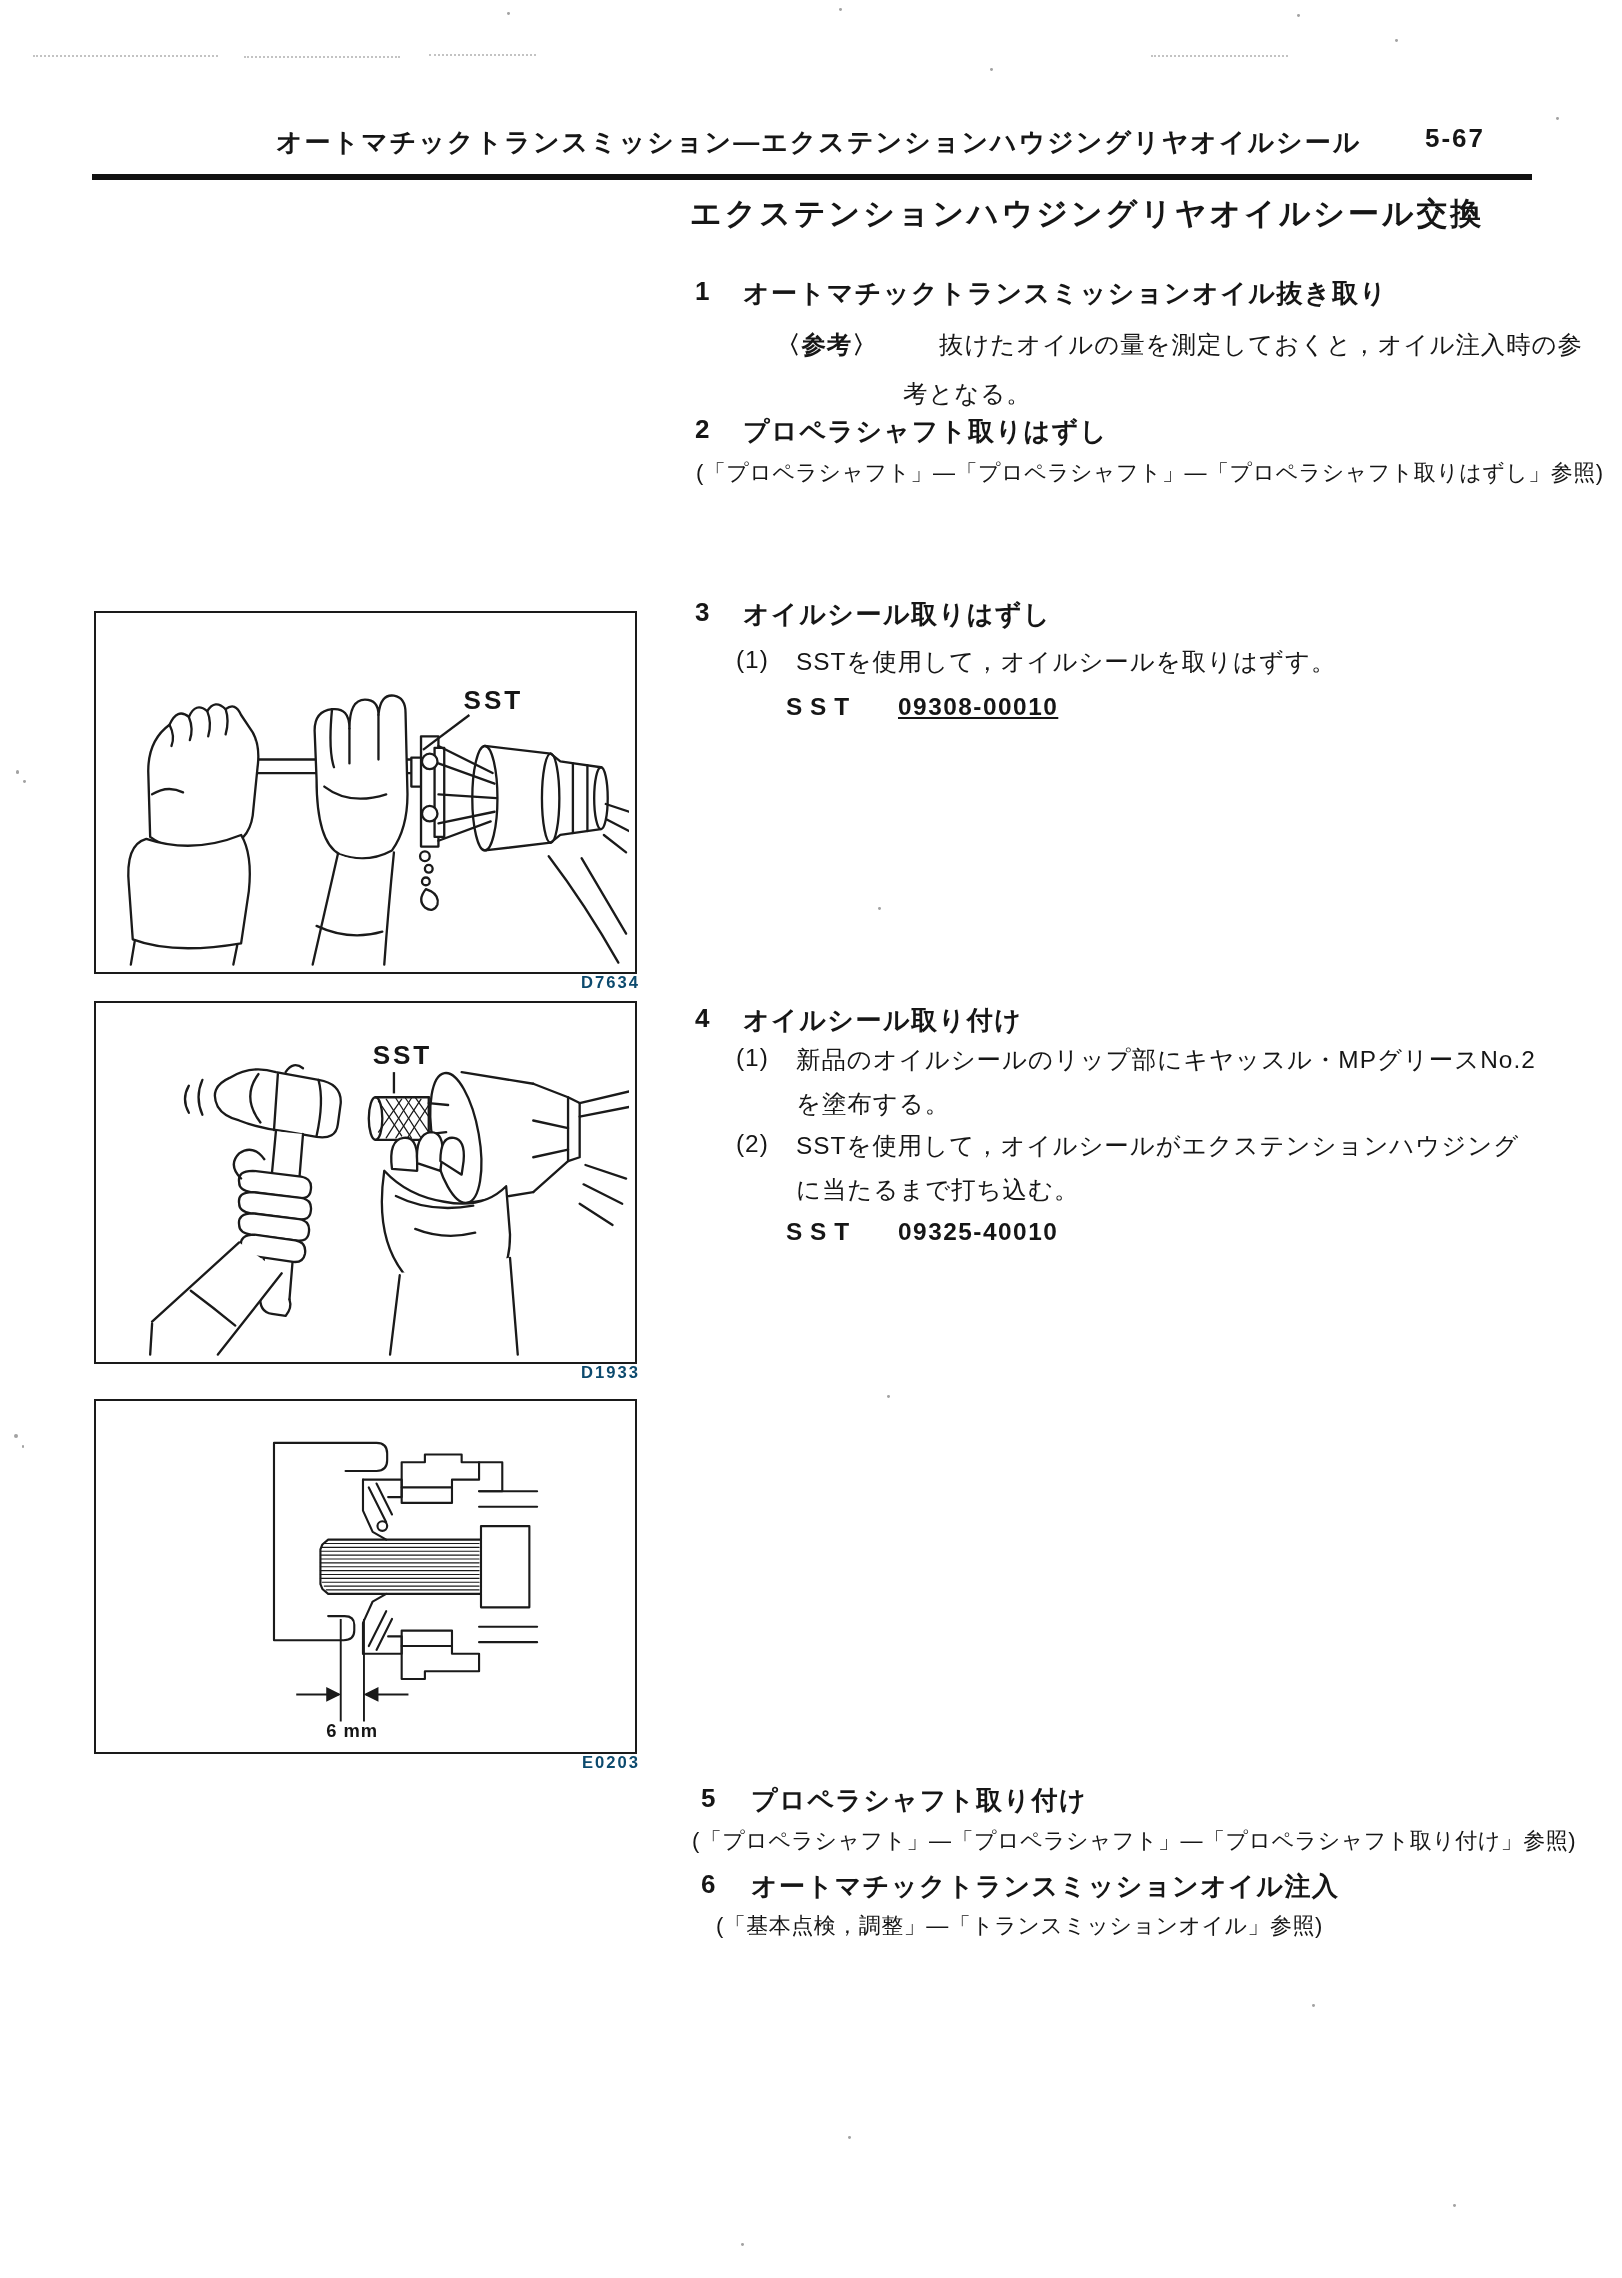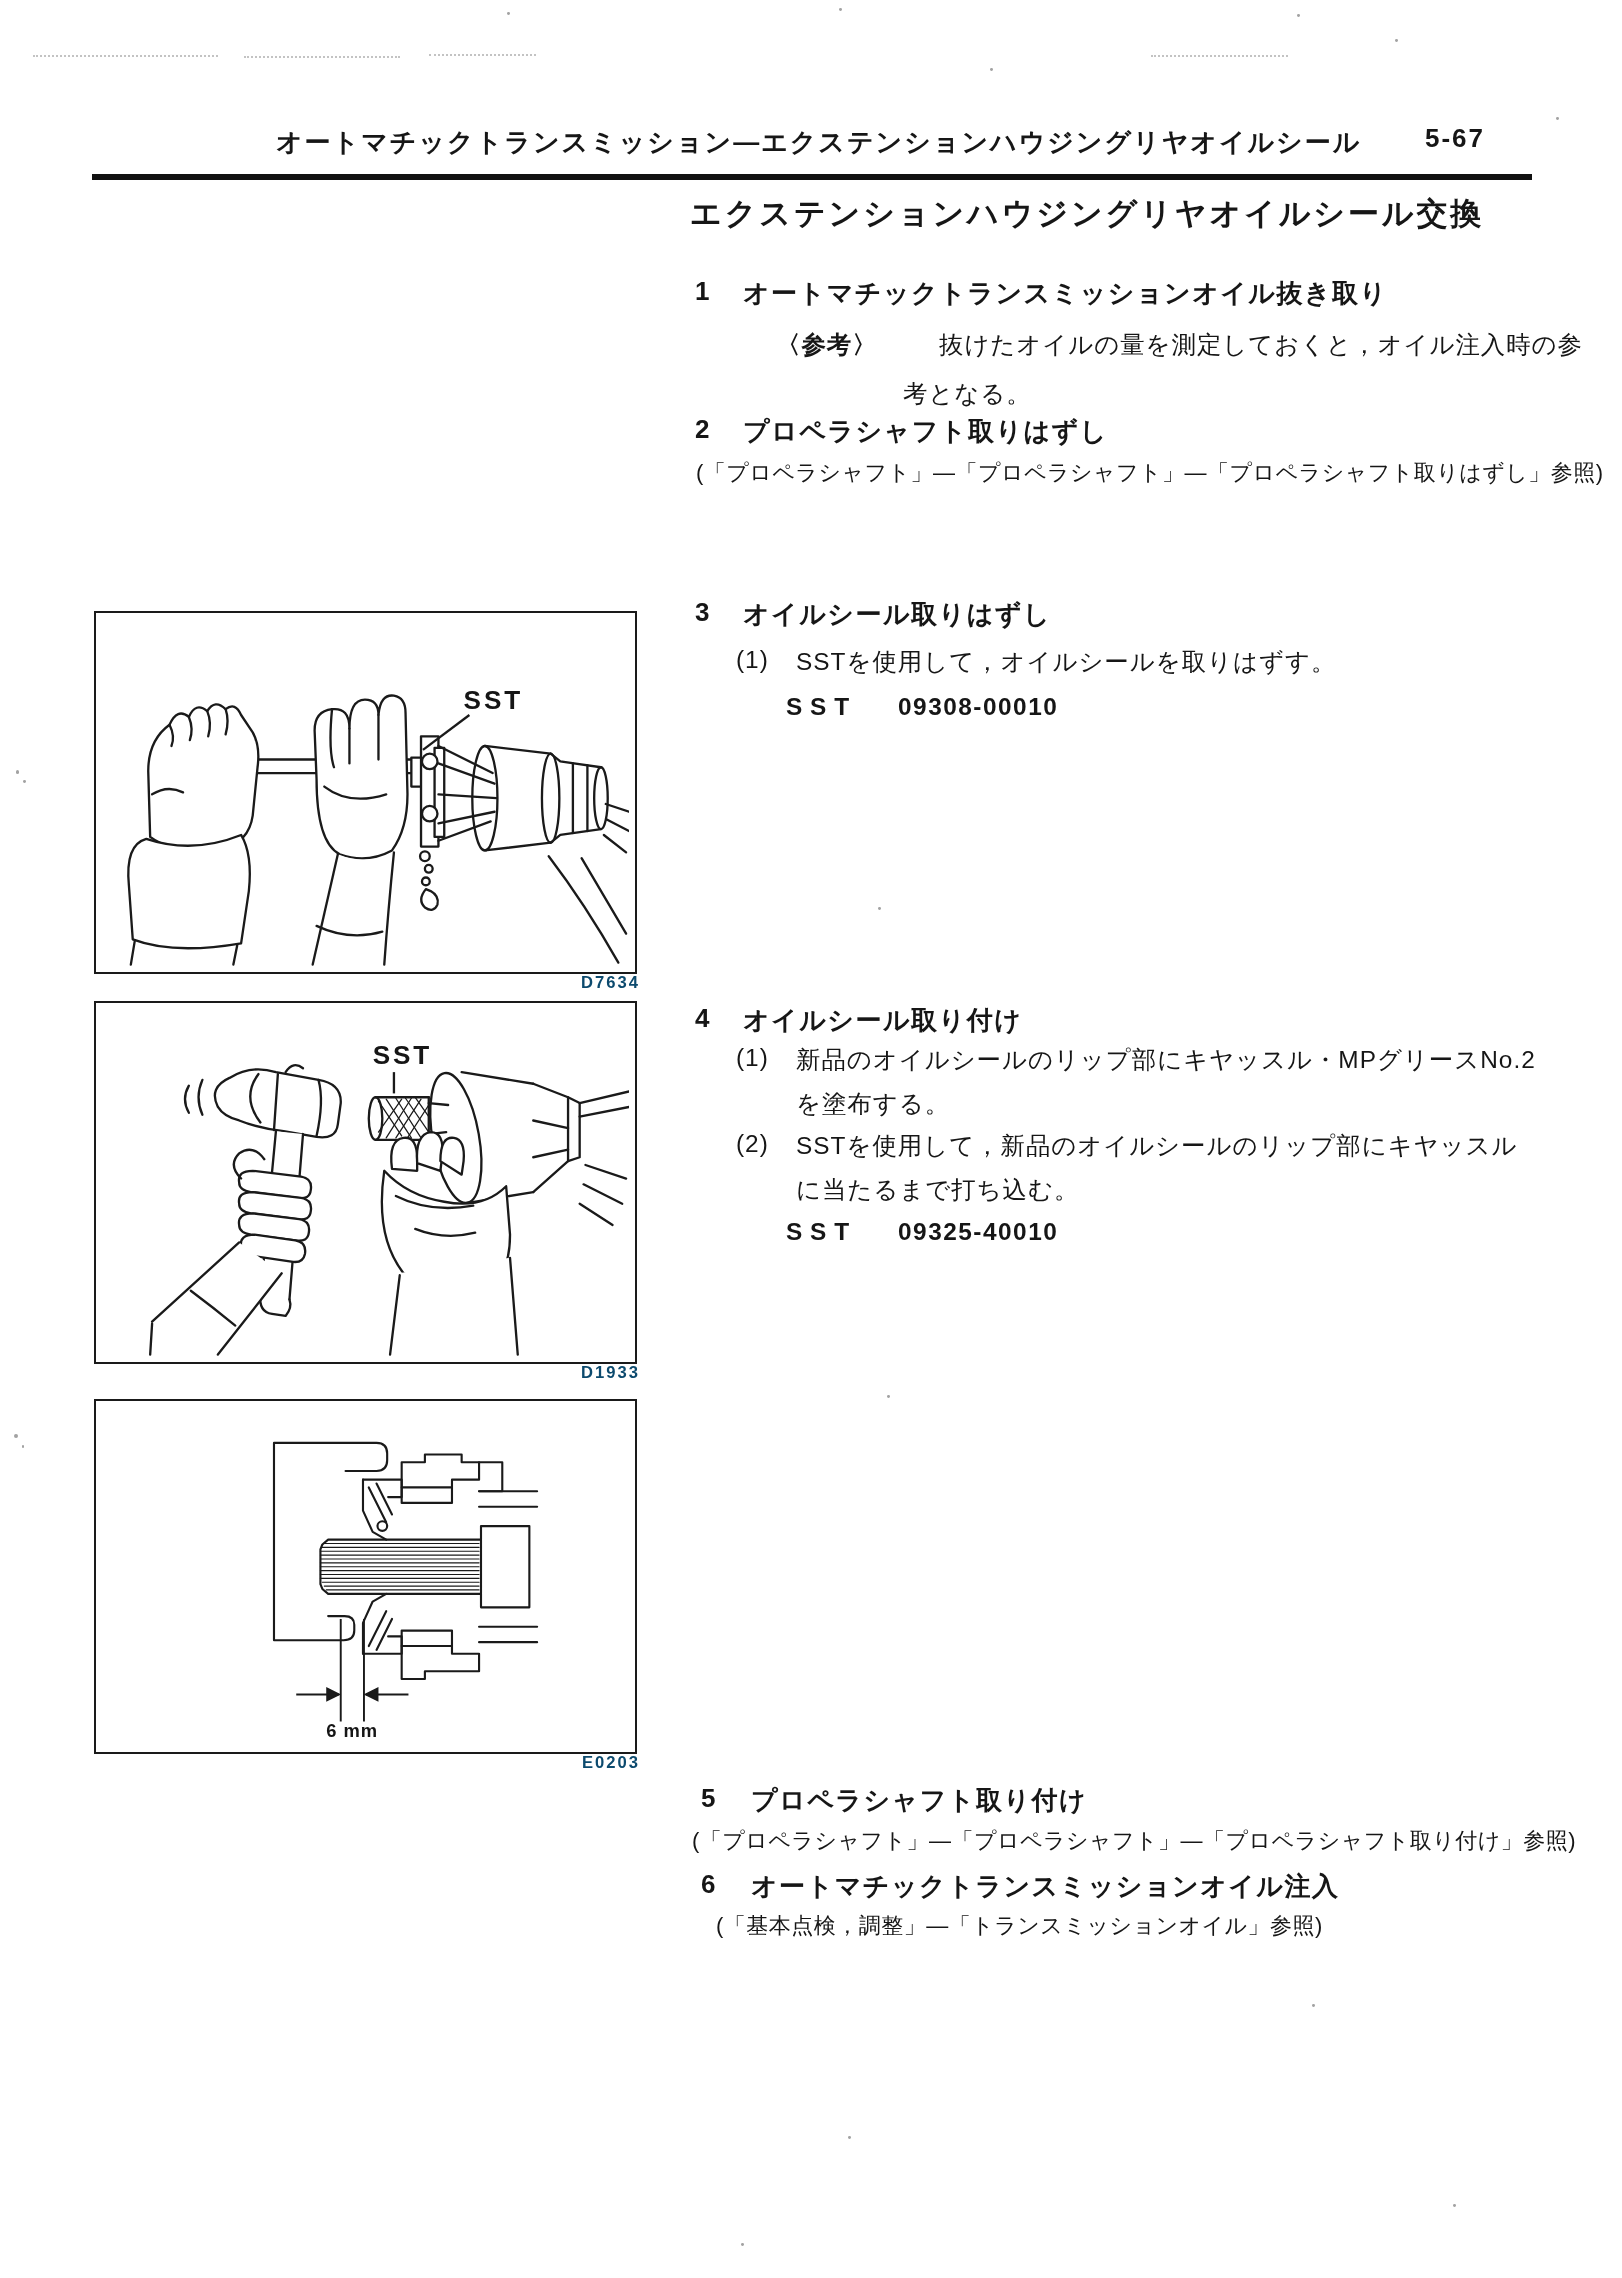--- a/index.html
+++ b/index.html
@@ -42,29 +42,29 @@
 
 <div class="abs h28b" style="left:695px;top:414px;">2</div>
 <div class="abs h28b" style="left:743px;top:414px;">プロペラシャフト取りはずし</div>
 <div class="abs h20" style="left:696px;top:458px;">(「プロペラシャフト」―「プロペラシャフト」―「プロペラシャフト取りはずし」参照)</div>
 
 <div class="abs h28b" style="left:695px;top:597px;">3</div>
 <div class="abs h28b" style="left:743px;top:597px;">オイルシール取りはずし</div>
 <div class="abs h26" style="left:736px;top:646px;">(1)</div>
 <div class="abs h26" style="left:796px;top:646px;">SSTを使用して，オイルシールを取りはずす。</div>
 <div class="abs sstl" style="left:786px;top:693px;">SST</div>
-<div class="abs sstv" style="left:898px;top:693px;">09308-00010</div>
+<div class="abs sstv" style="left:898px;top:693px;text-decoration:underline;">09308-00010</div>
 
 <div class="abs h28b" style="left:695px;top:1003px;">4</div>
 <div class="abs h28b" style="left:743px;top:1003px;">オイルシール取り付け</div>
 <div class="abs h26" style="left:736px;top:1044px;">(1)</div>
 <div class="abs h26" style="left:796px;top:1044px;">新品のオイルシールのリップ部にキヤッスル・MPグリースNo.2</div>
 <div class="abs h26" style="left:796px;top:1088px;">を塗布する。</div>
 <div class="abs h26" style="left:736px;top:1130px;">(2)</div>
-<div class="abs h26" style="left:796px;top:1130px;">SSTを使用して，新品のオイルシールのリップ部にキヤッスル</div>
+<div class="abs h26" style="left:796px;top:1130px;">SSTを使用して，オイルシールがエクステンションハウジング</div>
 <div class="abs h26" style="left:796px;top:1174px;">に当たるまで打ち込む。</div>
 <div class="abs sstl" style="left:786px;top:1218px;">SST</div>
 <div class="abs sstv" style="left:898px;top:1218px;">09325-40010</div>
 
 <div class="abs h28b" style="left:701px;top:1783px;">5</div>
 <div class="abs h28b" style="left:751px;top:1783px;">プロペラシャフト取り付け</div>
 <div class="abs h20" style="left:692px;top:1826px;">(「プロペラシャフト」―「プロペラシャフト」―「プロペラシャフト取り付け」参照)</div>
 
 <div class="abs h28b" style="left:701px;top:1869px;">6</div>
 <div class="abs h28b" style="left:751px;top:1869px;">オートマチックトランスミッションオイル注入</div>

